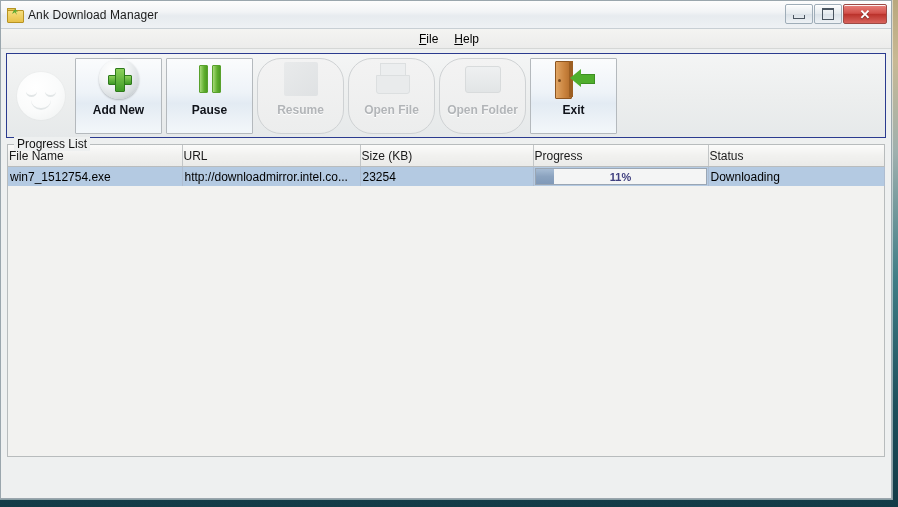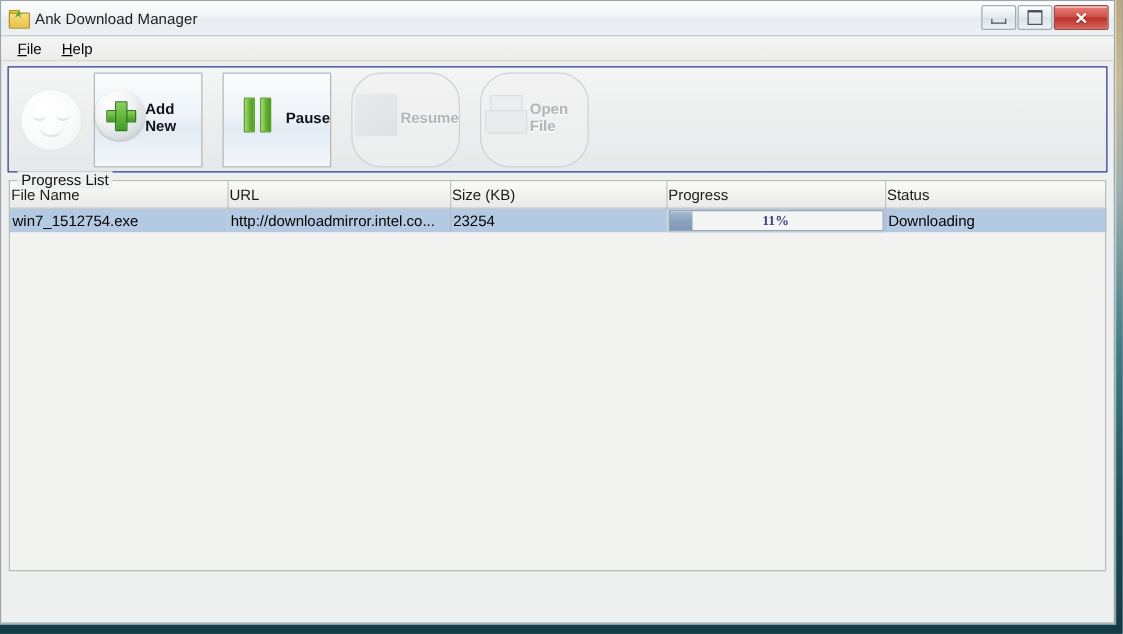--- a/index.html
+++ b/index.html
@@ -59,20 +59,21 @@
     background:linear-gradient(to bottom,#e8827c,#d2504a 46%,#bb332c 52%,#d8635c);
   }
   .glyph-min{width:10px;height:3px;border:1px solid #4a5560;border-top:none;background:transparent;margin-top:5px;}
   .glyph-max{width:10px;height:9px;border:1px solid #4a5560;border-top-width:2px;background:transparent;}
   .glyph-close{color:#fff;font-size:13px;font-weight:bold;line-height:1;text-shadow:0 1px 1px rgba(0,0,0,.45);}
   
   #menubar{
     height:19px;display:flex;align-items:center;gap:2px;padding-left:6px;
     background:linear-gradient(to bottom,#f4f4f2,#ececeb);
     border-bottom:1px solid #d5d7d6;
+    justify-content:center;
   }
   .menu-item{font-size:12px;color:#000;padding:1px 7px;cursor:default;}
   .menu-item u{text-decoration:underline;}
   
   #toolbar{
     margin:4px 5px 0 5px;height:85px;
     border:1px solid #2b3b8f;
     background:linear-gradient(to bottom,#f4f5f5,#eceeee 55%,#e6e9ea);
     display:flex;align-items:center;padding:0 4px;box-sizing:border-box;
   }
@@ -83,23 +84,23 @@
   .smiley{
     width:48px;height:48px;border-radius:50%;
     background:radial-gradient(circle at 38% 32%,#ffffff 0%,#fafbfb 55%,#eef0f0 100%);
     position:relative;box-shadow:0 0 2px rgba(0,0,0,.06);
   }
   .smiley i{position:absolute;display:block;}
   .eye{width:11px;height:7px;border-bottom:2px solid #e2e6e7;border-radius:0 0 11px 11px;top:16px;}
   .eye.l{left:9px;} .eye.r{right:9px;}
   .mouth{width:20px;height:10px;border-bottom:2px solid #e2e6e7;border-radius:0 0 22px 22px;left:14px;top:26px;}
   .tbtn{
-    width:87px;height:76px;margin-right:16px;box-sizing:border-box;
+    width:87px;height:76px;margin-right:4px;box-sizing:border-box;
     border:1px solid #b4b9bd;border-radius:1px;
-    display:flex;flex-direction:row;align-items:center;justify-content:flex-end;
+    display:flex;flex-direction:column;align-items:center;
     padding-bottom:7px;background:linear-gradient(to bottom,#fbfcfd 0%,#eef3f8 45%,#e3ebf3 60%,#f3f7fa 100%);
   }
   .tbtn.disabled{
     background:linear-gradient(to bottom,#f3f3f3,#eceded);
     border-color:#cfd2d4;
     border-radius:24px;
   }
   .tbtn .tlabel{font-size:12px;font-weight:bold;color:#10131a;margin-top:4px;}
   .tbtn.disabled .tlabel{color:#b2b5b8;font-weight:bold;text-shadow:0 1px 0 #fff;}
   .ticon{width:46px;height:40px;position:relative;display:flex;align-items:center;justify-content:center;}
@@ -187,21 +188,21 @@
   .pbar{
     position:relative;height:17px;margin:1px 1px;border:1px solid #9aa6b4;background:#f4f5f5;
     box-sizing:border-box;overflow:hidden;
   }
   .pbar .fill{
     position:absolute;left:0;top:0;bottom:0;
     background:linear-gradient(to bottom,#a7bcd4,#8ba3bf 50%,#8099b8);
   }
   .pbar .ptext{
     position:absolute;inset:0;display:flex;align-items:center;justify-content:center;
-    font-size:11px;font-weight:bold;color:#40407f;font-family:Liberation Serif, serif;
+    font-size:11px;font-weight:bold;color:#40407f;
   }
   #listbody{height:270px;background:#f2f2f0;}
   
   #filler{height:6px;}
 </style>
 </head>
 <body>
 
 <div id="desktop"></div>
 
@@ -278,21 +279,41 @@
     <div class="tbtn disabled">
       <div class="ticon">
         <div class="ic-doc">
             <div class="p1"></div>
             <div class="p2"></div>
           </div>
       </div>
       <div class="tlabel">Open File</div>
     </div>
 
-
+    <div class="tbtn disabled">
+      <div class="ticon">
+        <div class="ic-folder">
+            <div class="f"></div>
+          </div>
+      </div>
+      <div class="tlabel">Open Folder</div>
+    </div>
+
+    <div class="tbtn">
+      <div class="ticon">
+        <div class="ic-exit">
+          <div class="door"></div>
+            <div class="knob"></div>
+            <div class="jamb"></div>
+          <div class="arrw"></div>
+            <div class="arrh"></div>
+        </div>
+      </div>
+      <div class="tlabel">Exit</div>
+    </div>
 
   </div>
 
   <div id="listgroup">
     <div class="gtitle">Progress List</div>
 
     <table id="table">
       <colgroup>
         <col style="width:174px">
           <col style="width:178px">

